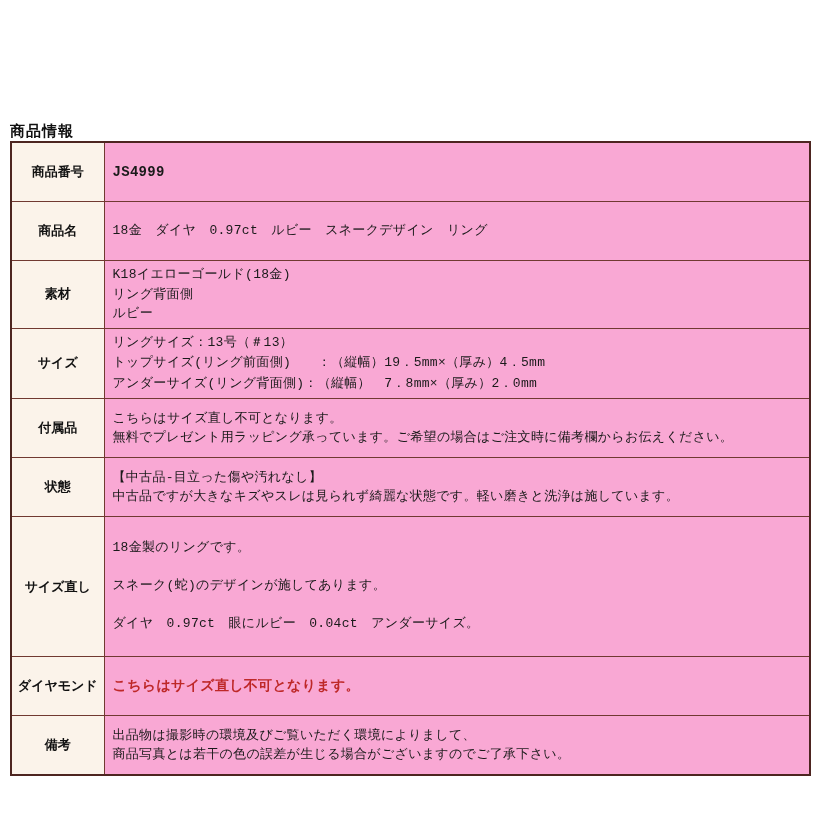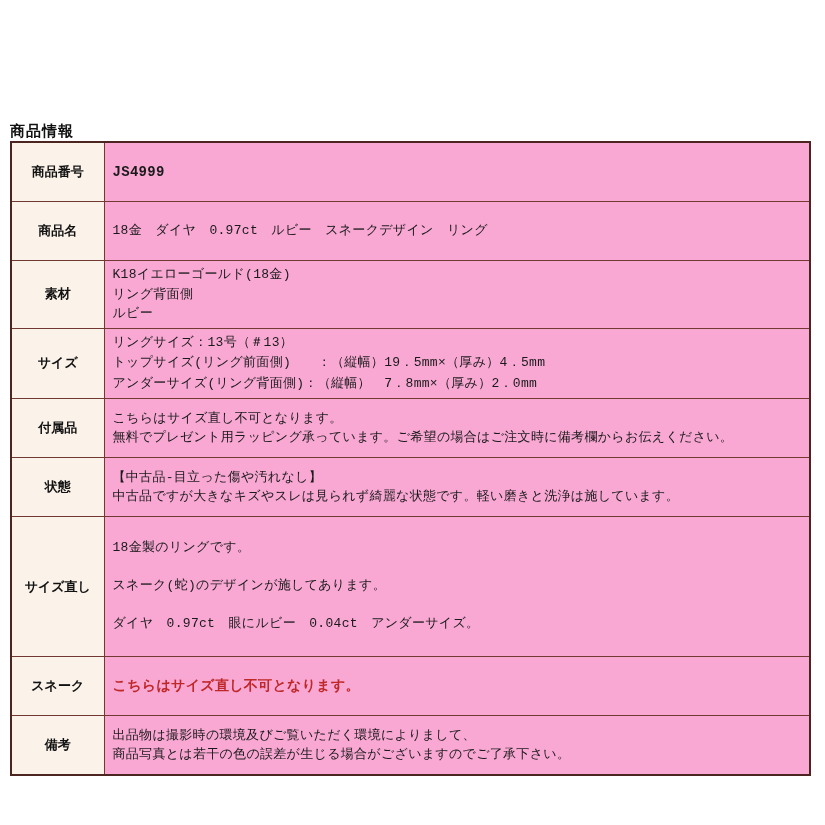--- a/index.html
+++ b/index.html
@@ -105,21 +105,21 @@
       </tr>
       <tr class="row-comment">
         <th>サイズ直し</th>
         <td>18金製のリングです。
 
 スネーク(蛇)のデザインが施してあります。
 
 ダイヤ　0.97ct　眼にルビー　0.04ct　アンダーサイズ。</td>
       </tr>
       <tr class="row-resize">
-        <th>スネーク</th>
+        <th>ダイヤモンド</th>
         <td>こちらはサイズ直し不可となります。</td>
       </tr>
       <tr class="row-notes">
         <th>備考</th>
         <td>出品物は撮影時の環境及びご覧いただく環境によりまして、
 商品写真とは若干の色の誤差が生じる場合がございますのでご了承下さい。</td>
       </tr>
     </tbody>
   </table>
 

